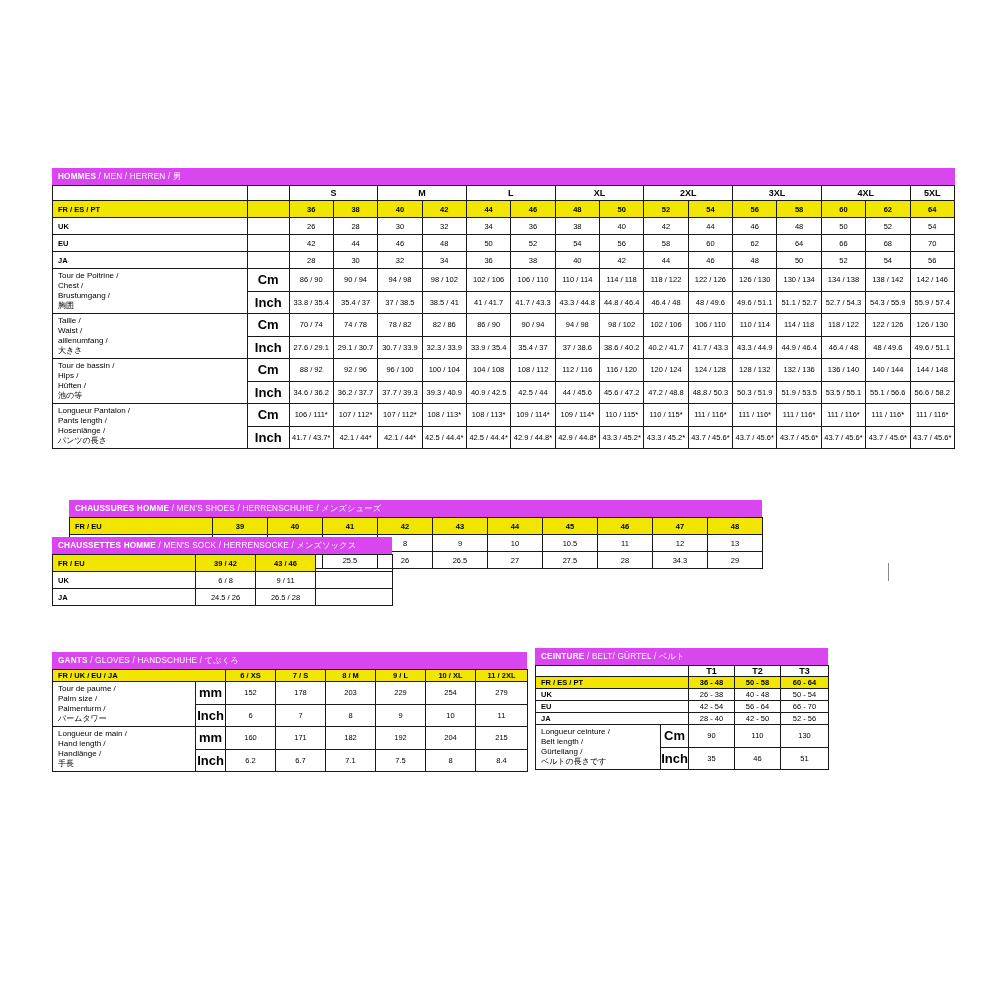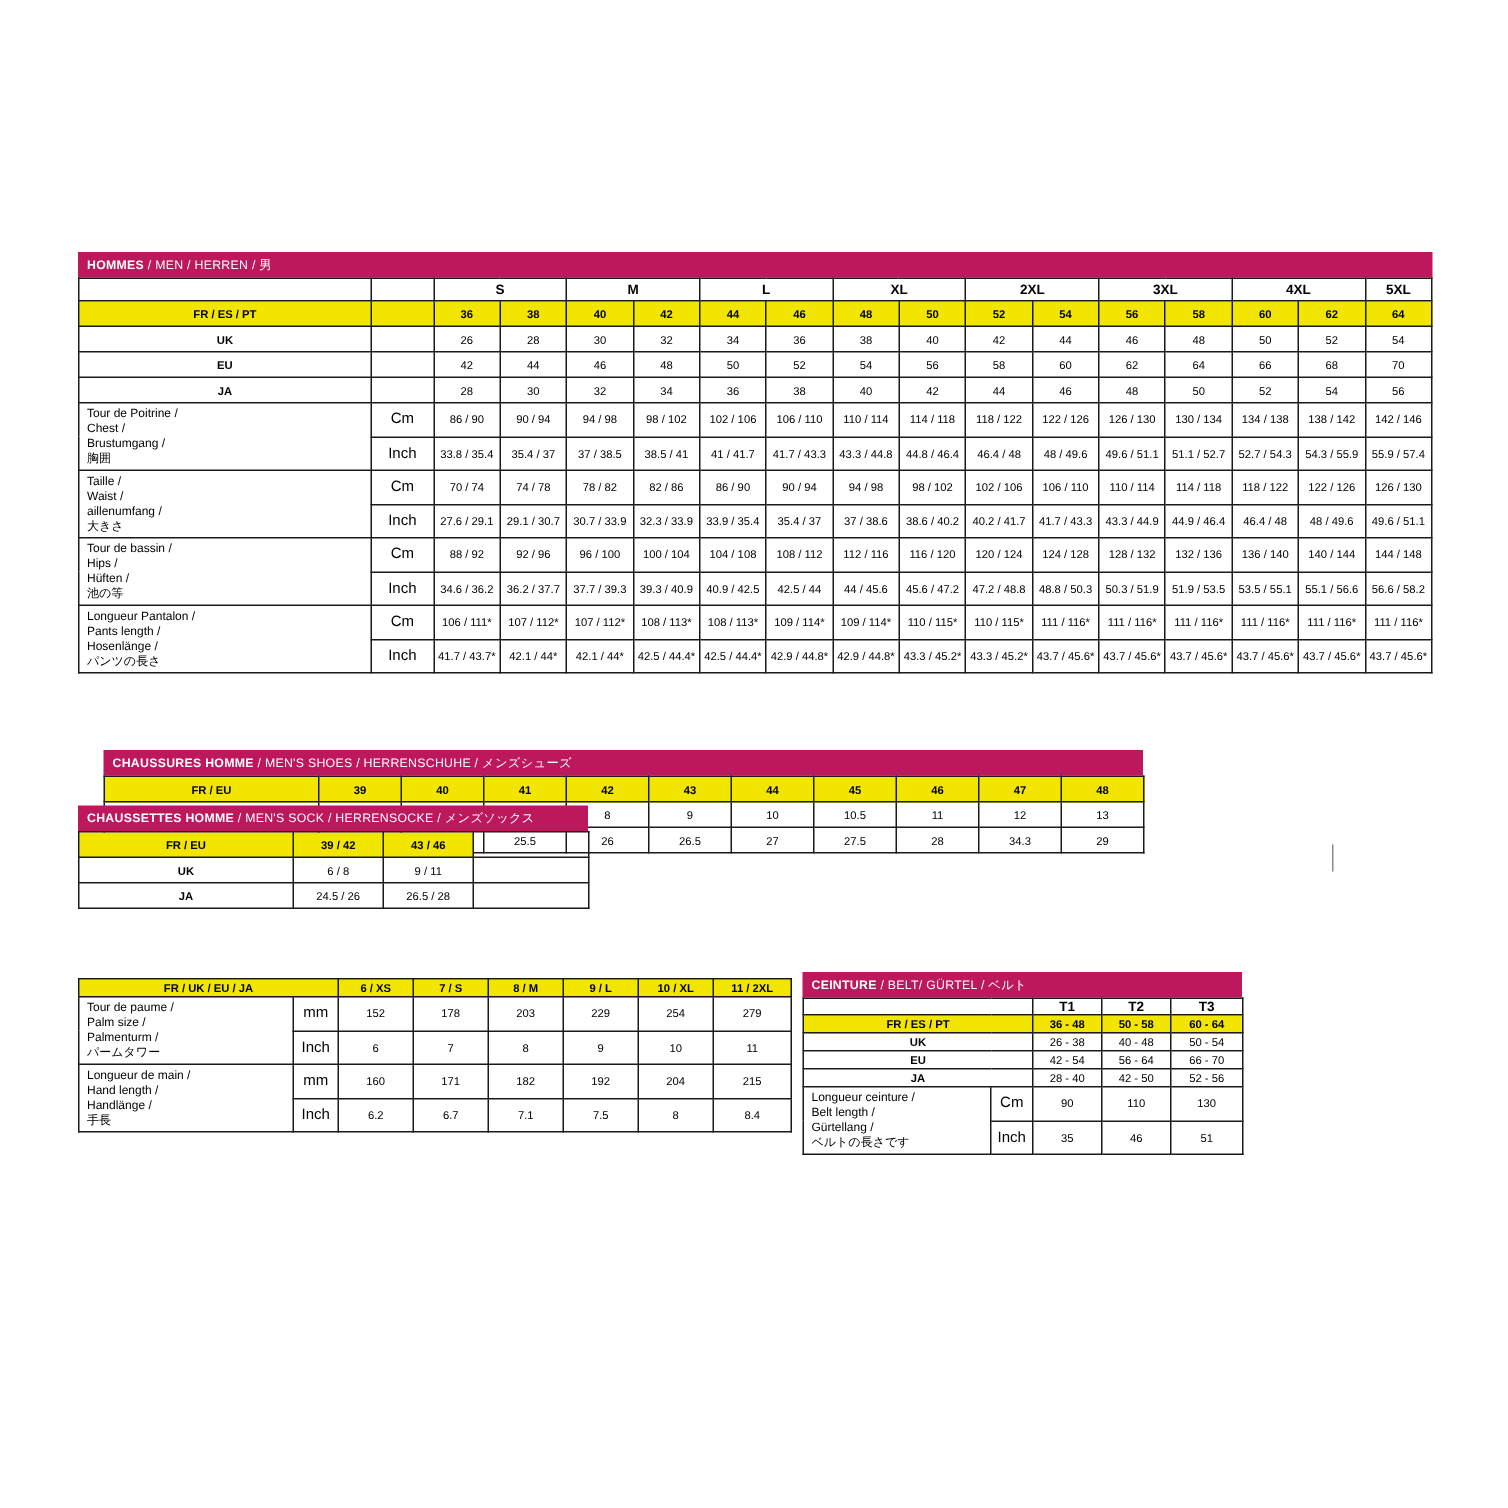--- a/index.html
+++ b/index.html
@@ -2,32 +2,32 @@
 <html><head>
 <meta charset="utf-8">
 <style>
   html,body{margin:0;padding:0;background:#ffffff;}
   body{width:1005px;height:1005px;font-family:"Liberation Sans",sans-serif;color:#000;}
   .page{position:relative;width:1005px;height:1005px;}
 
   table{border-collapse:collapse;table-layout:fixed;}
   td,th{border:1px solid #1a1a1a;padding:0;margin:0;font-weight:normal;}
 
-  .hdrbar{background:#be185d;color:#fff;font-weight:bold;font-size:8.2px;
+  .hdrbar{background:#d946ef;color:#fff;font-weight:bold;font-size:8.2px;
           letter-spacing:.2px;padding:3px 6px;text-align:left;}
   .hdrbar .reg{font-weight:normal;}
 
   .yellow{background:#f2e500;font-weight:bold;}
   .sizehdr{font-weight:bold;text-align:center;font-size:9px;}
   .ctr{text-align:center;}
   .lbl{text-align:left;padding:2px 5px;font-size:8px;line-height:1.25;}
   .lblb{font-weight:normal;}
-  .unit{text-align:center;font-size:10px;font-weight:normal;}
+  .unit{text-align:center;font-size:13px;font-weight:bold;}
   .val{text-align:center;font-size:7.5px;}
-  .rowlbl{text-align:center;padding:1px 5px;font-size:7.5px;font-weight:bold;}
+  .rowlbl{text-align:left;padding:1px 5px;font-size:7.5px;font-weight:bold;}
 
   
   #men-block{position:absolute;left:52px;top:168px;width:903px;}
   #men-table{width:903px;}
   #men-table td{height:14px;}
 
   #shoes-block{position:absolute;left:69px;top:500px;width:693px;}
   #shoes-table{width:693px;}
   #shoes-table td{height:14px;}
 
@@ -423,20 +423,23 @@
             <td class="rowlbl">JA</td>
             <td class="val ctr">24.5 / 26</td>
             <td class="val ctr">26.5 / 28</td>
             <td class="val"> </td>
           </tr>
         </tbody>
     </table>
   </div>
 
   <div id="gloves-block">
+    <div class="hdrbar">
+      <span>GANTS</span><span class="reg"> / GLOVES / HANDSCHUHE / てぶくろ</span>
+    </div>
     <table id="gloves-table">
       <colgroup>
         <col style="width:143px">
           <col style="width:30px">
         <col style="width:50px">
           <col style="width:50px">
           <col style="width:50px">
           <col style="width:50px">
           <col style="width:50px">
           <col style="width:52px">

